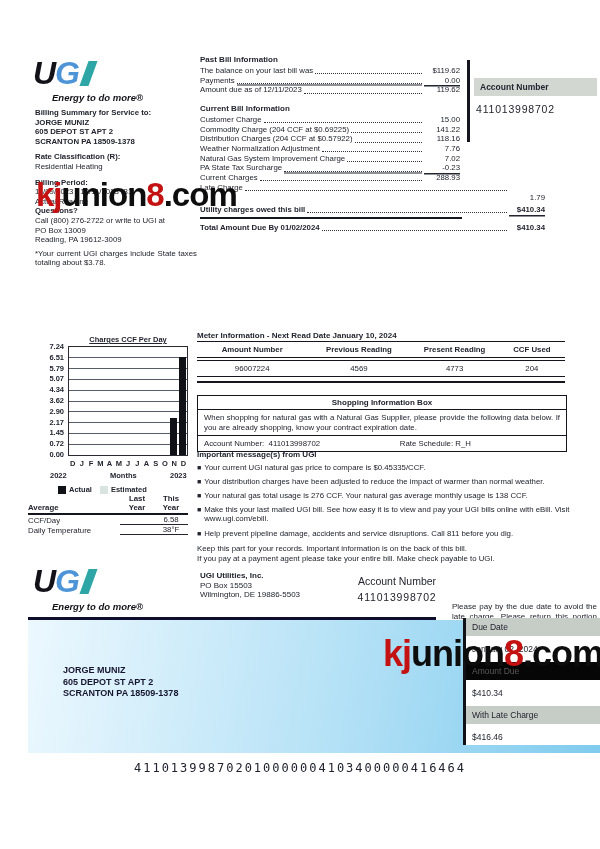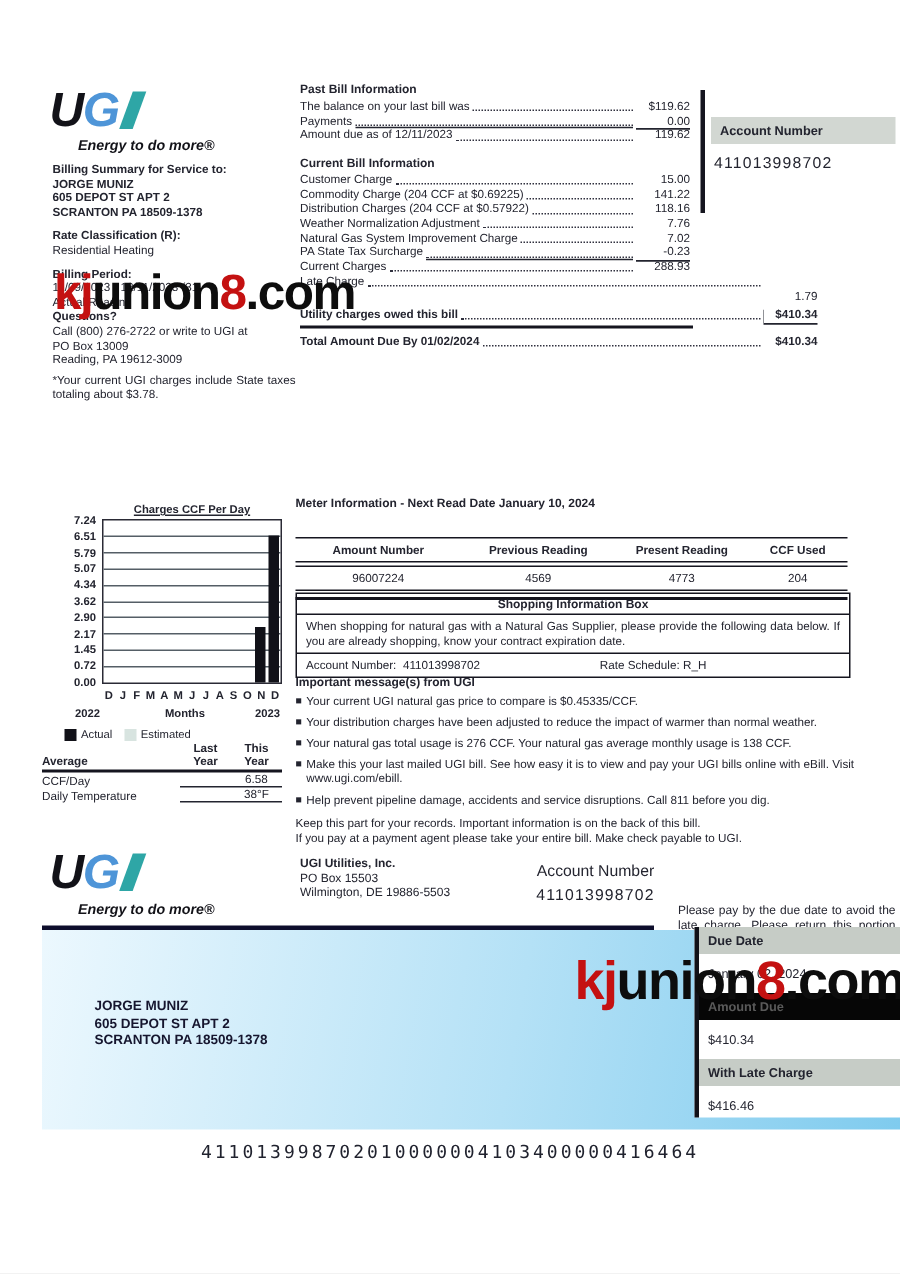--- a/index.html
+++ b/index.html
@@ -49,35 +49,35 @@
   
   .chart{width:168px;height:190px;font-size:7.5px;}
   .chart-title{position:absolute;left:40px;top:0;width:120px;text-align:center;font-weight:bold;text-decoration:underline;}
   .plot{position:absolute;left:40px;top:11px;width:118px;height:108px;border:1px solid #2a2a35;background:#fff;}
   .gline{position:absolute;left:0;width:100%;height:0;border-top:1px solid #555e66;}
   .bar{position:absolute;bottom:0;width:7px;background:#111118;}
   .ylbl{position:absolute;width:36px;text-align:right;font-weight:bold;}
   .xlabels{position:absolute;left:40px;top:124px;width:120px;display:flex;}
   .xlabels span{flex:1;text-align:center;font-weight:bold;}
   .xyears{position:absolute;top:136px;left:0;width:168px;font-weight:bold;}
-  .legend{position:absolute;top:150px;left:15px;display:flex;align-items:center;font-weight:normal;}
+  .legend{position:absolute;top:150px;left:30px;display:flex;align-items:center;font-weight:bold;}
   .legend .sqr{width:8px;height:8px;display:inline-block;margin:0 3px 0 8px;}
 
   
   .avg{width:160px;font-size:7.8px;}
   .avg .hdr{display:flex;border-bottom:2px solid #15151f;align-items:flex-end;padding-bottom:1px;font-weight:bold;}
   .avg .hdr .c1{flex:1;}
   .avg .c2,.avg .c3{width:34px;text-align:center;}
   .avg .row{display:flex;align-items:flex-end;height:10px;}
   .avg .row .c1{flex:1;}
   .avg .row .c2,.avg .row .c3{border-bottom:1px solid #23242f;}
 
   
   .meter{width:368px;font-size:7.8px;}
-  .meter .title{font-weight:bold;font-size:8px;padding-bottom:18px;border-bottom:1.5px solid #15151f;}
+  .meter .title{font-weight:bold;font-size:8px;padding-bottom:1px;border-bottom:1.5px solid #15151f;}
   .mrow{display:flex;padding:3px 0;}
   .mcell{text-align:center;}
   .mcell:nth-child(1){width:30%;}
   .mcell:nth-child(2){width:28%;}
   .mcell:nth-child(3){width:24%;}
   .mcell:nth-child(4){width:18%;}
   .dbl-rule{border-top:1px solid #15151f;height:2px;border-bottom:1px solid #15151f;}
   .end-rule{border-top:1px solid #15151f;height:4px;border-bottom:2px solid #15151f;}
 
   
@@ -97,21 +97,21 @@
   
   .stub-company{font-size:8px;line-height:9.7px;}
   .stub-acct{width:126px;text-align:center;}
   .stub-acct .l1{font-size:10.5px;}
   .stub-acct .l2{font-size:10.5px;letter-spacing:0.8px;margin-top:4px;}
   .paynote{width:145px;font-size:8px;line-height:10px;text-align:justify;margin-top:36px;}
   .blue-area{background:linear-gradient(100deg,#ecf8fe 0%,#b4e1f6 55%,#7fcbee 100%);}
   .navy-line{background:#0e0e2c;}
   .recipient{font-size:9px;line-height:11.5px;font-weight:bold;color:#15152e;}
   .due-panel{width:134px;background:#ffffff;border-left:3px solid #111118;font-size:8.5px;}
-  .due-panel .ph{background:#c6ccc6;font-weight:bold;padding:4px 6px;}
+  .due-panel .ph{background:#c6ccc6;font-weight:normal;padding:4px 6px;}
   .due-panel .ph.dark{background:#060606;color:#5a5a5a;}
   .due-panel .pv{padding:8px 6px;}
   .ocr{width:600px;text-align:center;font-family:"DejaVu Sans Mono",monospace;font-size:12px;letter-spacing:2px;color:#20222e;}
 </style>
 </head>
 <body>
 
 <div class="page">
 
   <div class="abs" style="left:33px;top:54px;">

